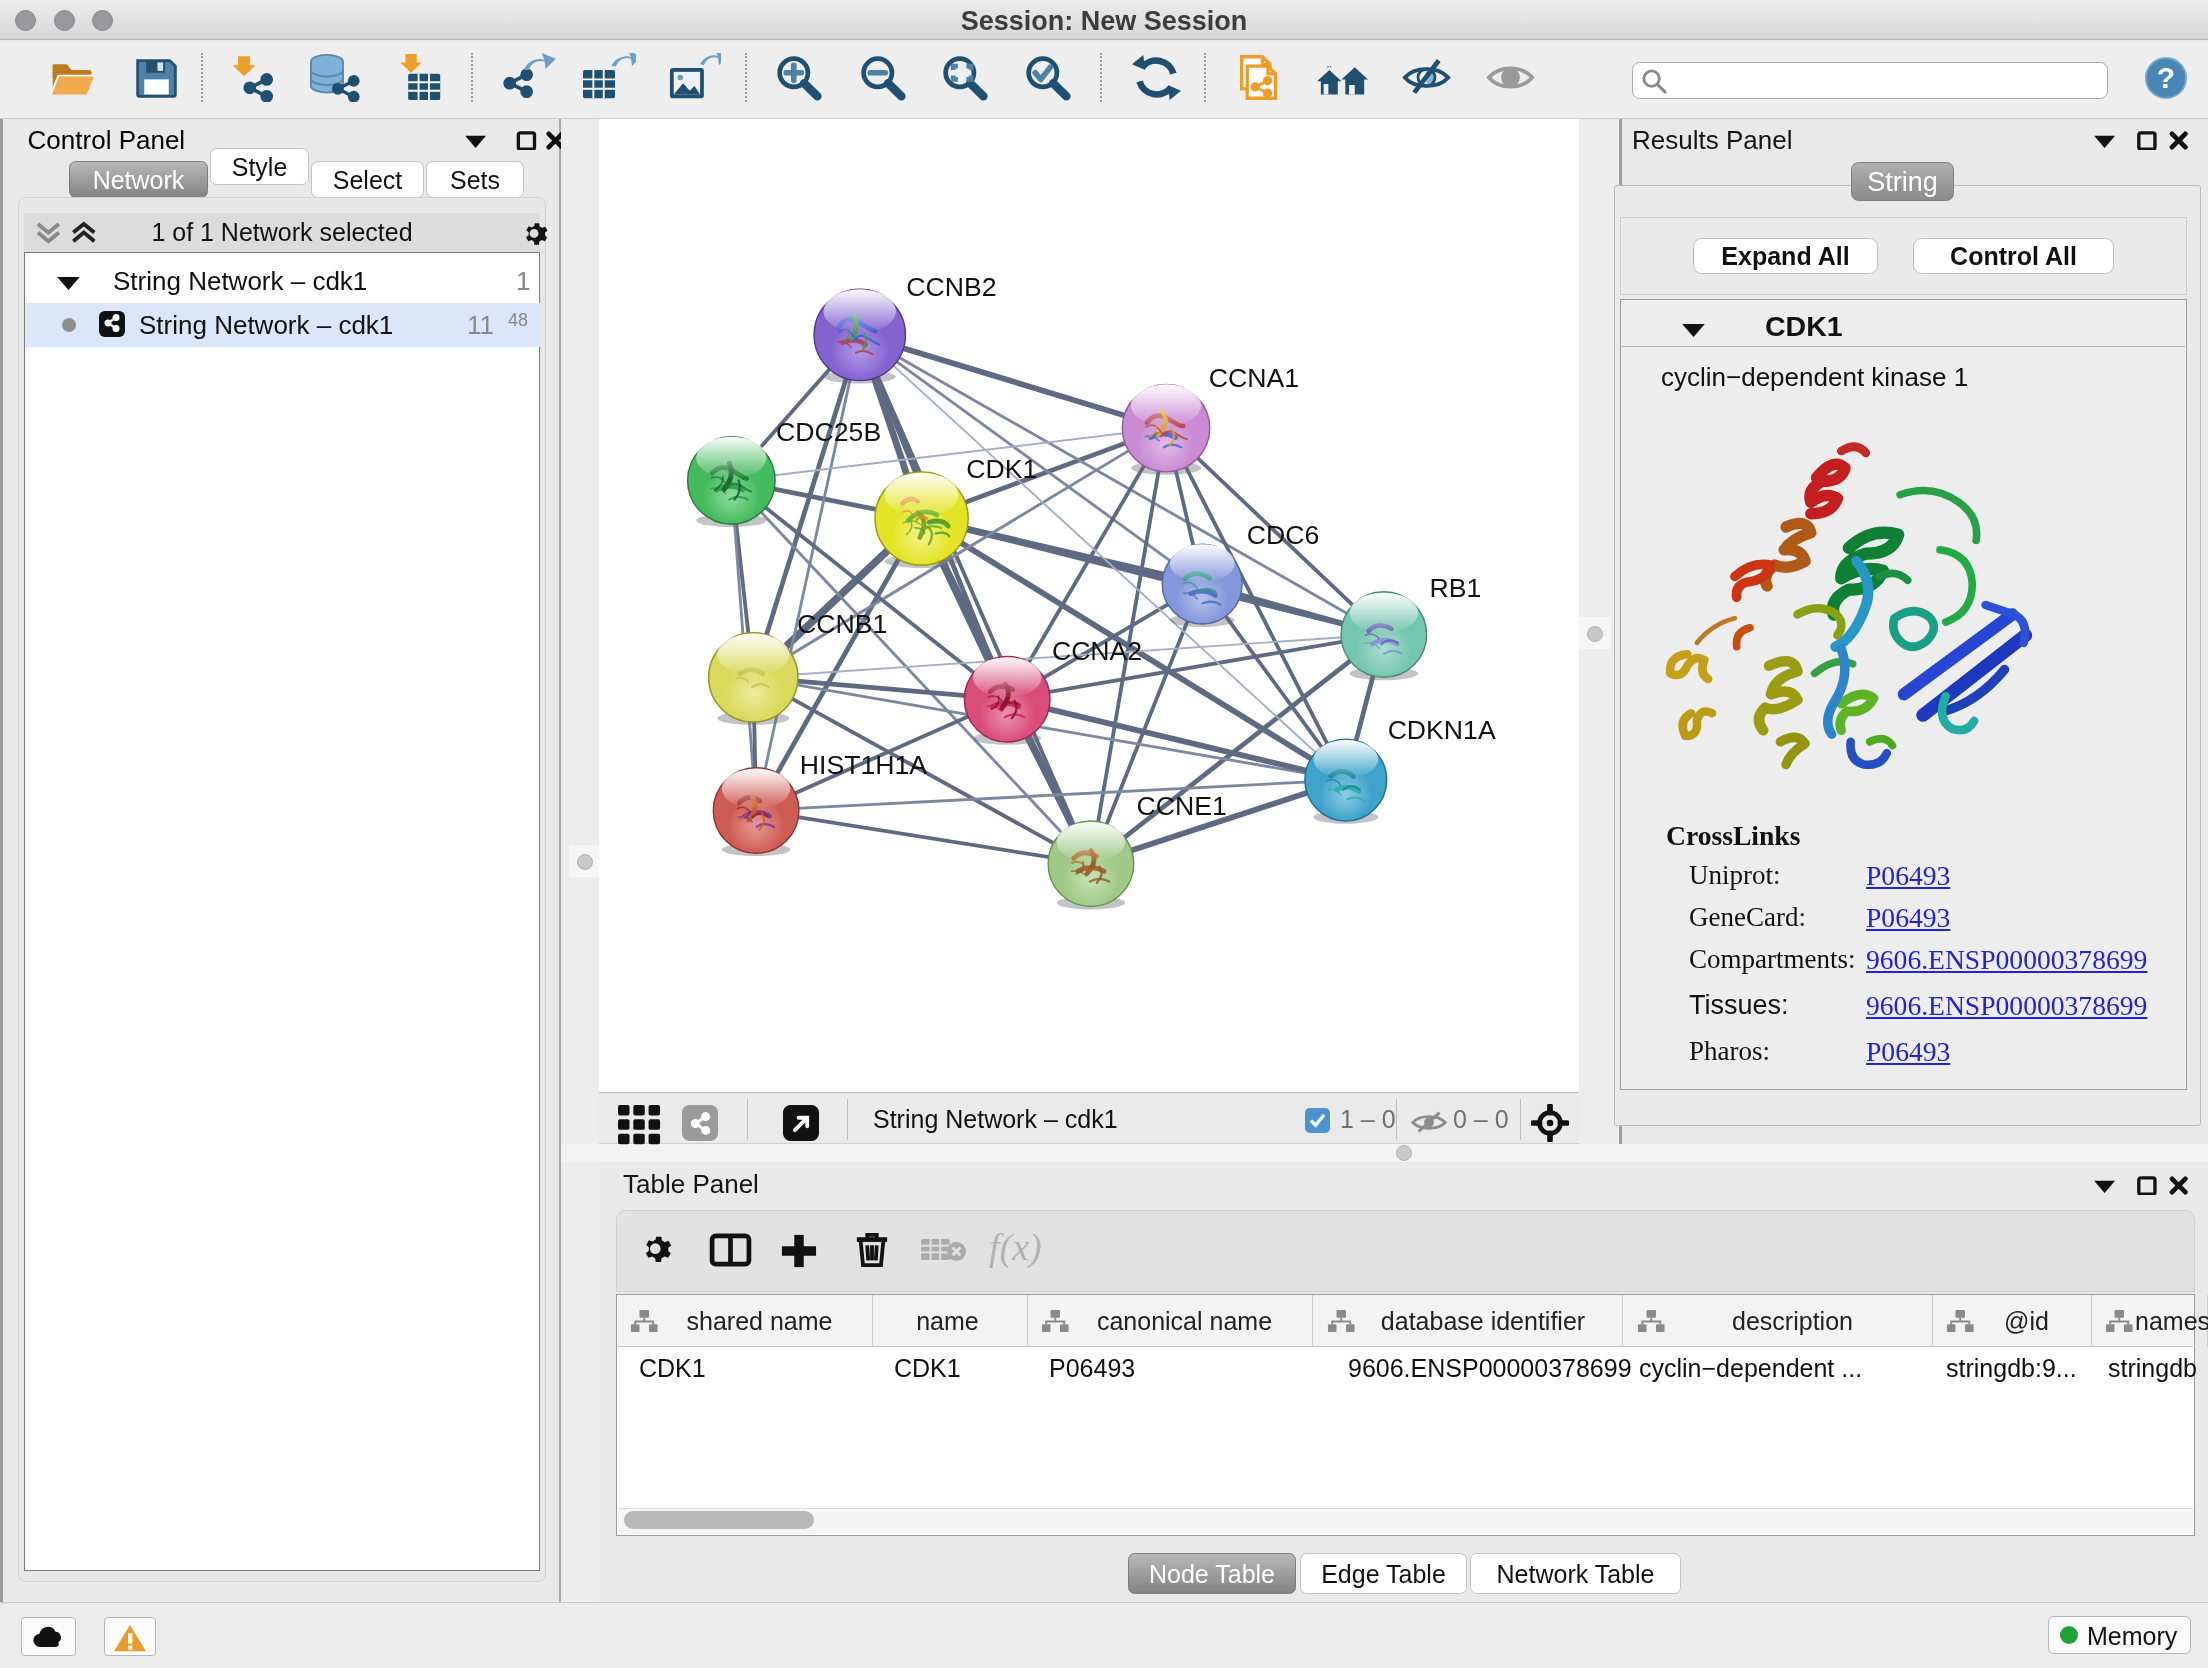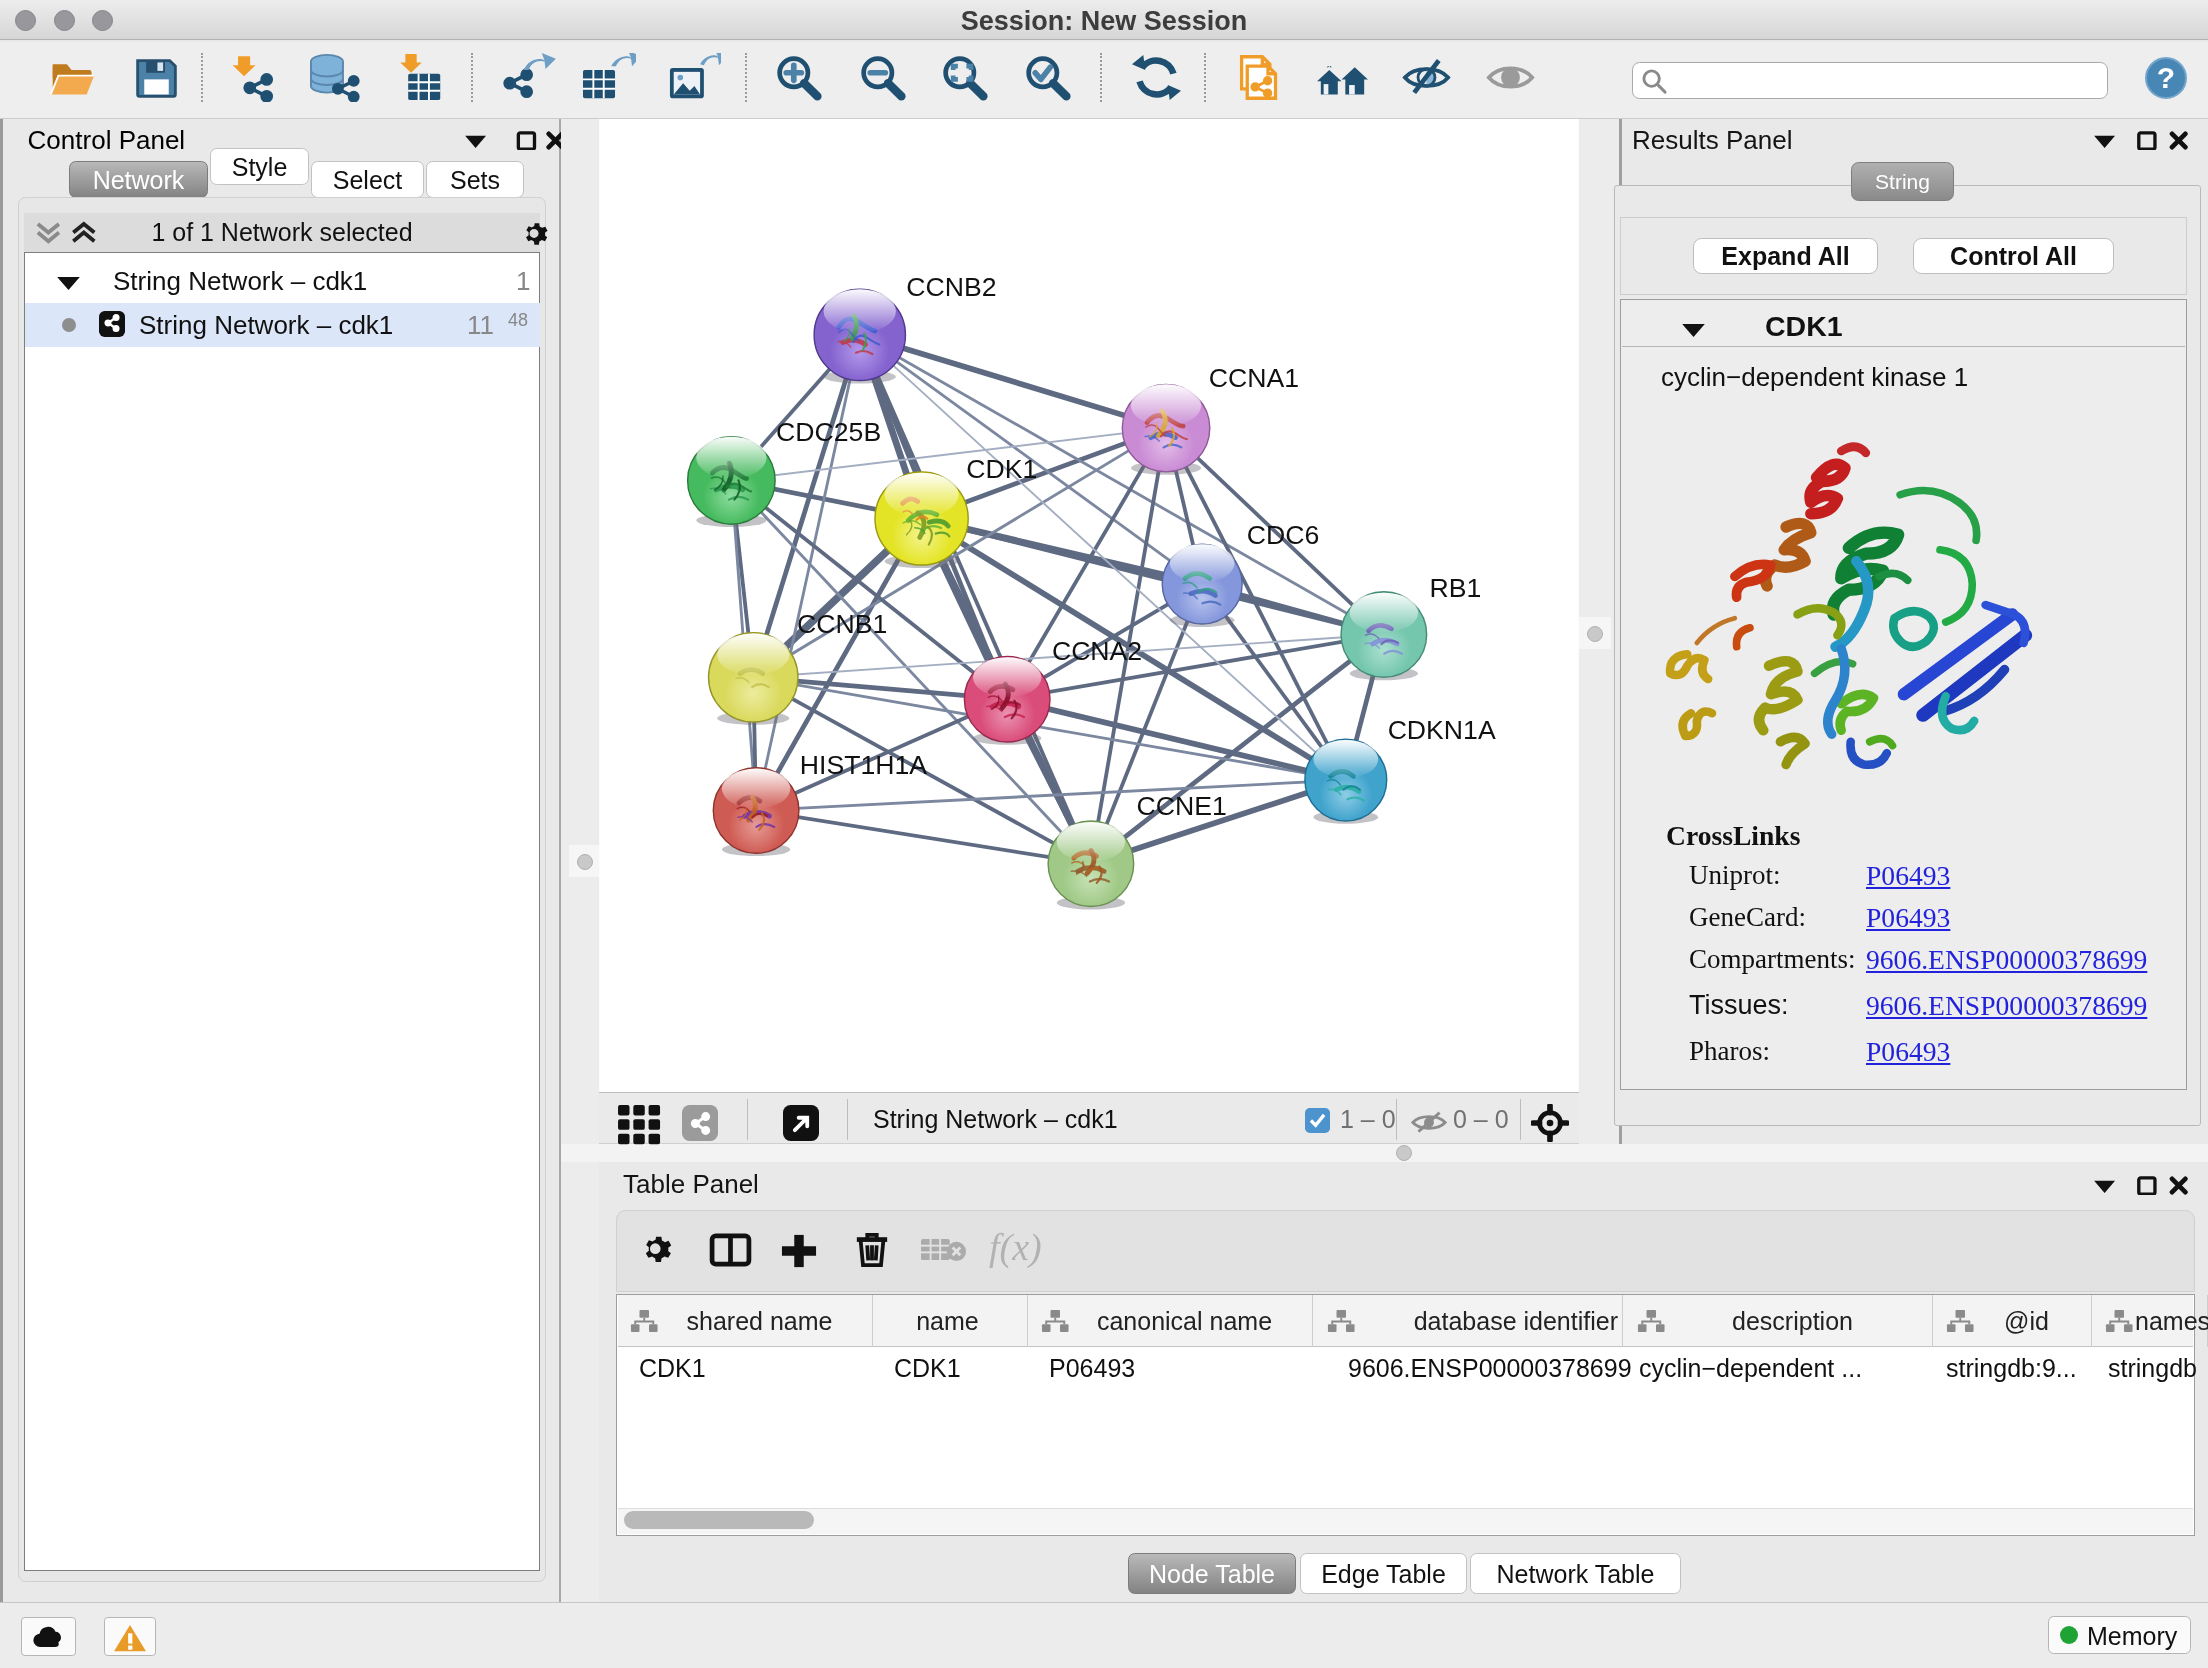--- a/index.html
+++ b/index.html
@@ -615,21 +615,21 @@
 <div class="abs" style="left:1632px;top:125px;font-size:26px;color:#141414">Results Panel</div>
 <svg class="abs" style="left:2092px;top:131px" width="105" height="19" viewBox="0 0 110 20">
     <path d="M2 5 l22 0 -11 13 z" fill="#111"></path>
     <rect x="49" y="2" width="17" height="17" fill="none" stroke="#111" stroke-width="3.5" rx="2"></rect>
     <g stroke="#111" stroke-width="5" stroke-linecap="round">
       <line x1="84" y1="3" x2="98" y2="17"></line>
       <line x1="98" y1="3" x2="84" y2="17"></line>
     </g>
   </svg>
 <div class="abs" style="left:1614px;top:185px;width:587px;height:941px;background:#e9e9e9;border:1.9px solid #b9b9b9;border-radius:2.9px"></div>
-<div class="abs" style="left:1851px;top:162px;width:103px;height:39px;background:linear-gradient(#b0b0b0,#8a8a8a);border:1px solid #7e7e7e;border-radius:7.6px;color:#fff;font-size:21px;text-align:center;line-height:38px">String</div>
+<div class="abs" style="left:1851px;top:162px;width:103px;height:39px;background:linear-gradient(#b0b0b0,#8a8a8a);border:1px solid #7e7e7e;border-radius:7.6px;color:#fff;font-size:27px;text-align:center;line-height:38px">String</div>
 <div class="abs" style="left:1620px;top:217px;width:567px;height:78px;background:#e9e9e9;border:1.9px solid #cdcdcd"></div>
 <div class="btn" style="left:1693px;top:238px;width:185px;height:36px;line-height:34px;font-weight:700">Expand All</div>
 <div class="btn" style="left:1913px;top:238px;width:201px;height:36px;line-height:34px;font-weight:700">Control All</div>
 <div class="abs" style="left:1620px;top:299px;width:567px;height:791px;background:#ededed;border:1.9px solid #9d9d9d"></div>
 <div class="abs" style="left:1622px;top:301px;width:563px;height:46px;border-bottom:1.9px solid #b5b5b5"></div>
 <svg class="abs" style="left:1681px;top:322px" width="25" height="17" viewBox="0 0 26 18">
     <path d="M1 2 h24 l-12 14 z" fill="#111"></path>
   </svg>
 <div class="abs" style="left:1765px;top:310px;font-size:28.5px;font-weight:700;color:#111">CDK1</div>
 <div class="abs" style="left:1661px;top:362px;font-size:26px;color:#111">cyclin−dependent kinase 1</div>
@@ -748,21 +748,21 @@
     <g fill="#8a8a8a">
       <rect x="10" y="1" width="10" height="8" rx="1"></rect>
       <rect x="1" y="16" width="9" height="8" rx="1"></rect>
       <rect x="20" y="16" width="9" height="8" rx="1"></rect>
     </g>
     <g stroke="#8a8a8a" stroke-width="2" fill="none">
       <path d="M15 9 v4 M5.5 16 v-3 h19 v3"></path>
     </g>
   </svg>
 <div class="abs" style="left:1313px;top:1295px;width:310px;height:52px;border-right:1px solid #cdcdcd"></div>
-<div class="abs" style="left:1348px;top:1307px;width:270px;text-align:right;font-size:25px;color:#222;white-space:nowrap;overflow:hidden">database identifier</div>
+<div class="abs" style="left:1348px;top:1307px;width:270px;text-align:center;font-size:25px;color:#222;white-space:nowrap;overflow:hidden">database identifier</div>
 <svg class="abs" style="left:1327px;top:1309px" width="28.5" height="25" viewBox="0 0 30 26">
     <g fill="#8a8a8a">
       <rect x="10" y="1" width="10" height="8" rx="1"></rect>
       <rect x="1" y="16" width="9" height="8" rx="1"></rect>
       <rect x="20" y="16" width="9" height="8" rx="1"></rect>
     </g>
     <g stroke="#8a8a8a" stroke-width="2" fill="none">
       <path d="M15 9 v4 M5.5 16 v-3 h19 v3"></path>
     </g>
   </svg>

